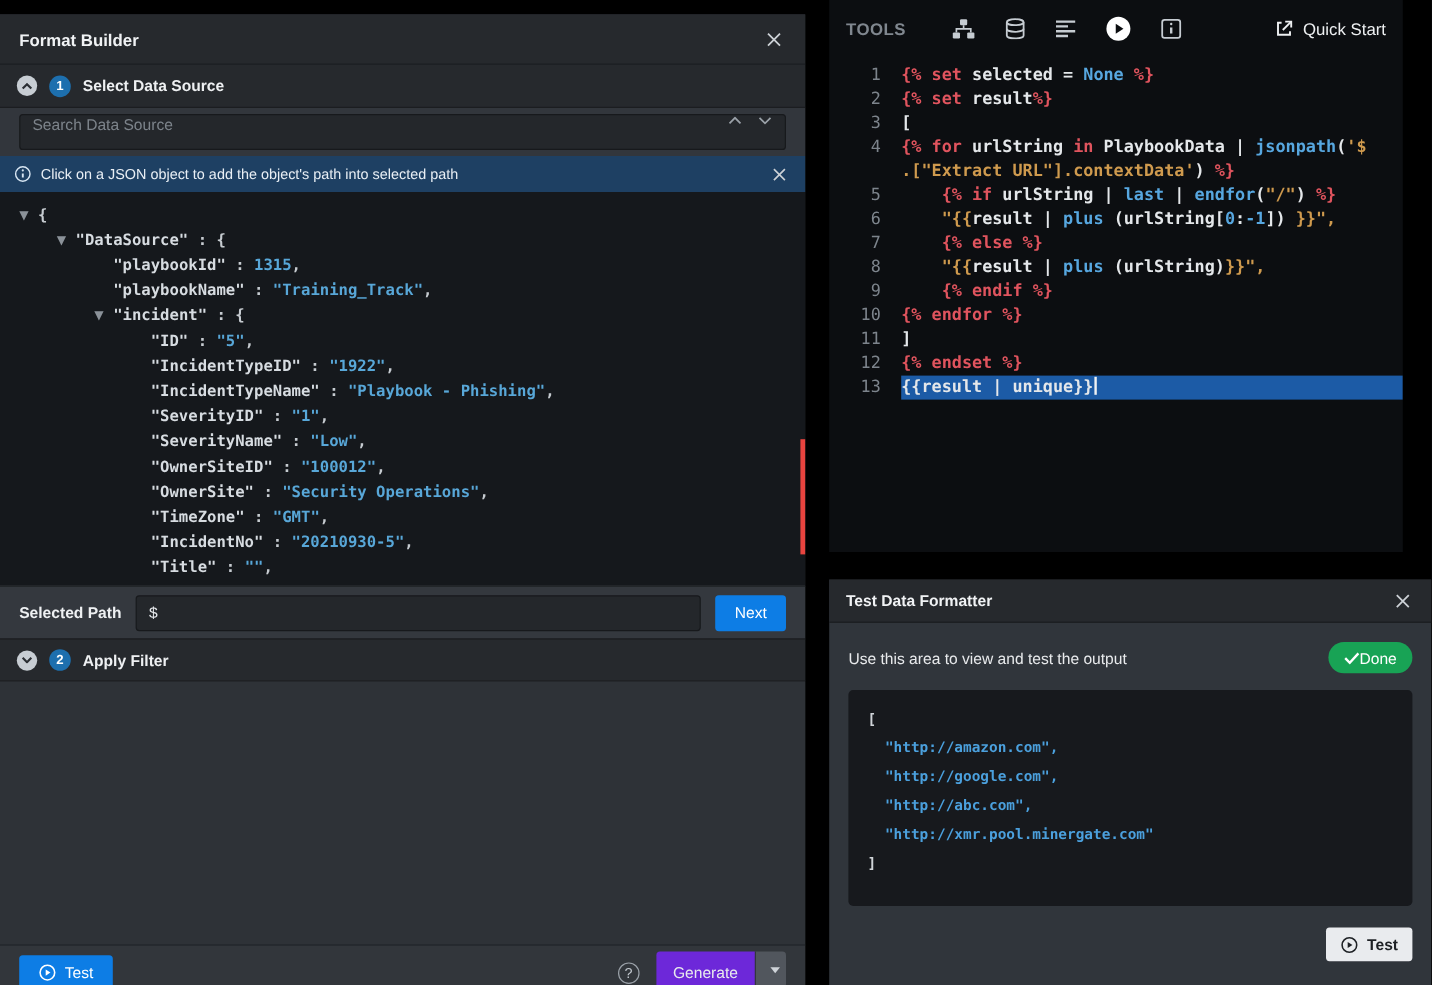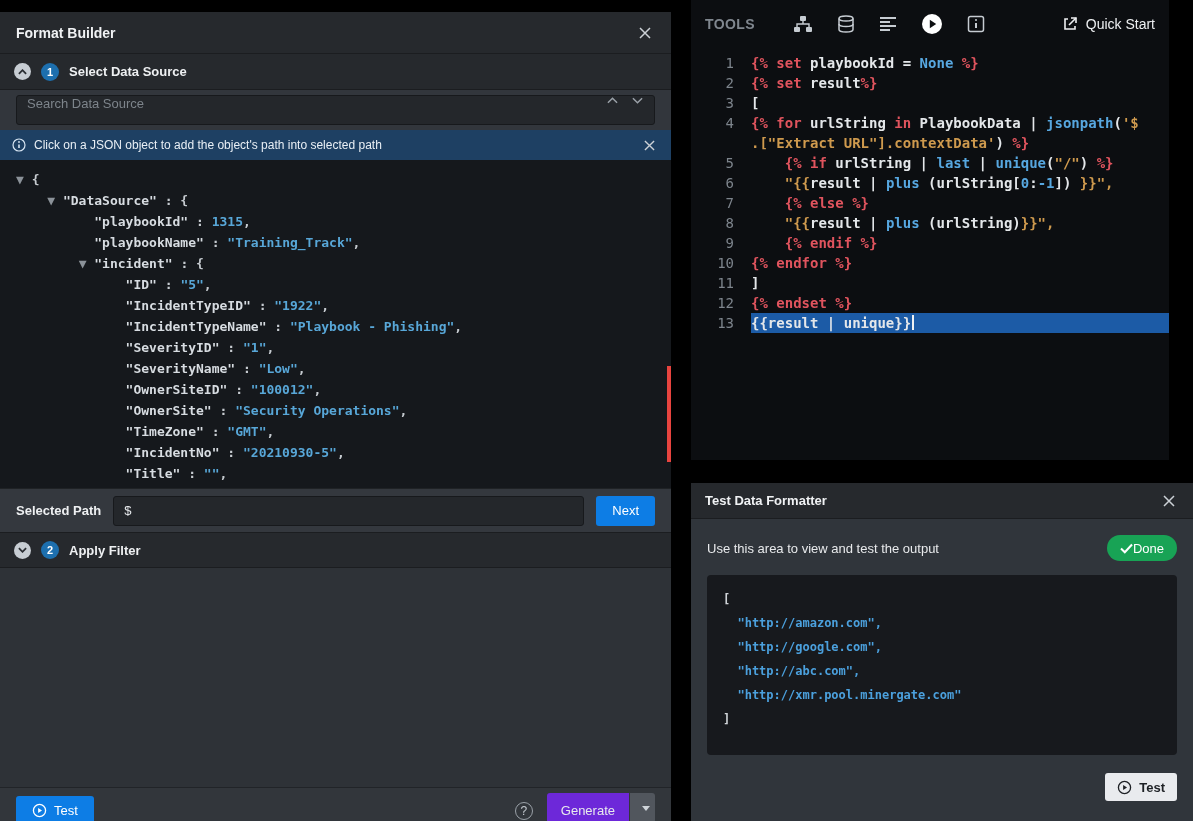--- a/index.html
+++ b/index.html
@@ -240,41 +240,41 @@
           <path d="M6 3H3v10h10v-3"></path>
             <path d="M9 2h5v5"></path>
             <path d="M14 2L7 9"></path>
         </svg>
         <span>Quick Start</span>
       </button>
     </header>
     <div class="code-area" id="code-area">
         <div class="code-row">
           <span class="gutter">1</span>
-          <span class="ltext"><span class="tk-r">{% set </span><span class="tk-w">playbookId = </span><span class="tk-b">None</span><span class="tk-r"> %}</span></span>
+          <span class="ltext"><span class="tk-r">{% set </span><span class="tk-w">selected = </span><span class="tk-b">None</span><span class="tk-r"> %}</span></span>
         </div>
         <div class="code-row">
           <span class="gutter">2</span>
           <span class="ltext"><span class="tk-r">{% set </span><span class="tk-w">result</span><span class="tk-r">%}</span></span>
         </div>
         <div class="code-row">
           <span class="gutter">3</span>
           <span class="ltext"><span class="tk-w">[</span></span>
         </div>
         <div class="code-row">
           <span class="gutter">4</span>
           <span class="ltext"><span class="tk-r">{% for </span><span class="tk-w">urlString </span><span class="tk-r">in </span><span class="tk-w">PlaybookData | </span><span class="tk-b">jsonpath</span><span class="tk-w">(</span><span class="tk-o">'$</span></span>
         </div>
         <div class="code-row">
           <span class="gutter"></span>
           <span class="ltext"><span class="tk-o">.["Extract URL"].contextData'</span><span class="tk-w">) </span><span class="tk-r">%}</span></span>
         </div>
         <div class="code-row">
           <span class="gutter">5</span>
-          <span class="ltext"><span class="tk-w">    </span><span class="tk-r">{% if </span><span class="tk-w">urlString | </span><span class="tk-b">last</span><span class="tk-w"> | </span><span class="tk-b">unique</span><span class="tk-w">(</span><span class="tk-o">"/"</span><span class="tk-w">) </span><span class="tk-r">%}</span></span>
+          <span class="ltext"><span class="tk-w">    </span><span class="tk-r">{% if </span><span class="tk-w">urlString | </span><span class="tk-b">last</span><span class="tk-w"> | </span><span class="tk-b">endfor</span><span class="tk-w">(</span><span class="tk-o">"/"</span><span class="tk-w">) </span><span class="tk-r">%}</span></span>
         </div>
         <div class="code-row">
           <span class="gutter">6</span>
           <span class="ltext"><span class="tk-w">    </span><span class="tk-o">"{{</span><span class="tk-w">result | </span><span class="tk-b">plus</span><span class="tk-w"> (urlString[</span><span class="tk-b">0</span><span class="tk-w">:</span><span class="tk-b">-1</span><span class="tk-w">]) </span><span class="tk-o">}}",</span></span>
         </div>
         <div class="code-row">
           <span class="gutter">7</span>
           <span class="ltext"><span class="tk-w">    </span><span class="tk-r">{% else %}</span></span>
         </div>
         <div class="code-row">

